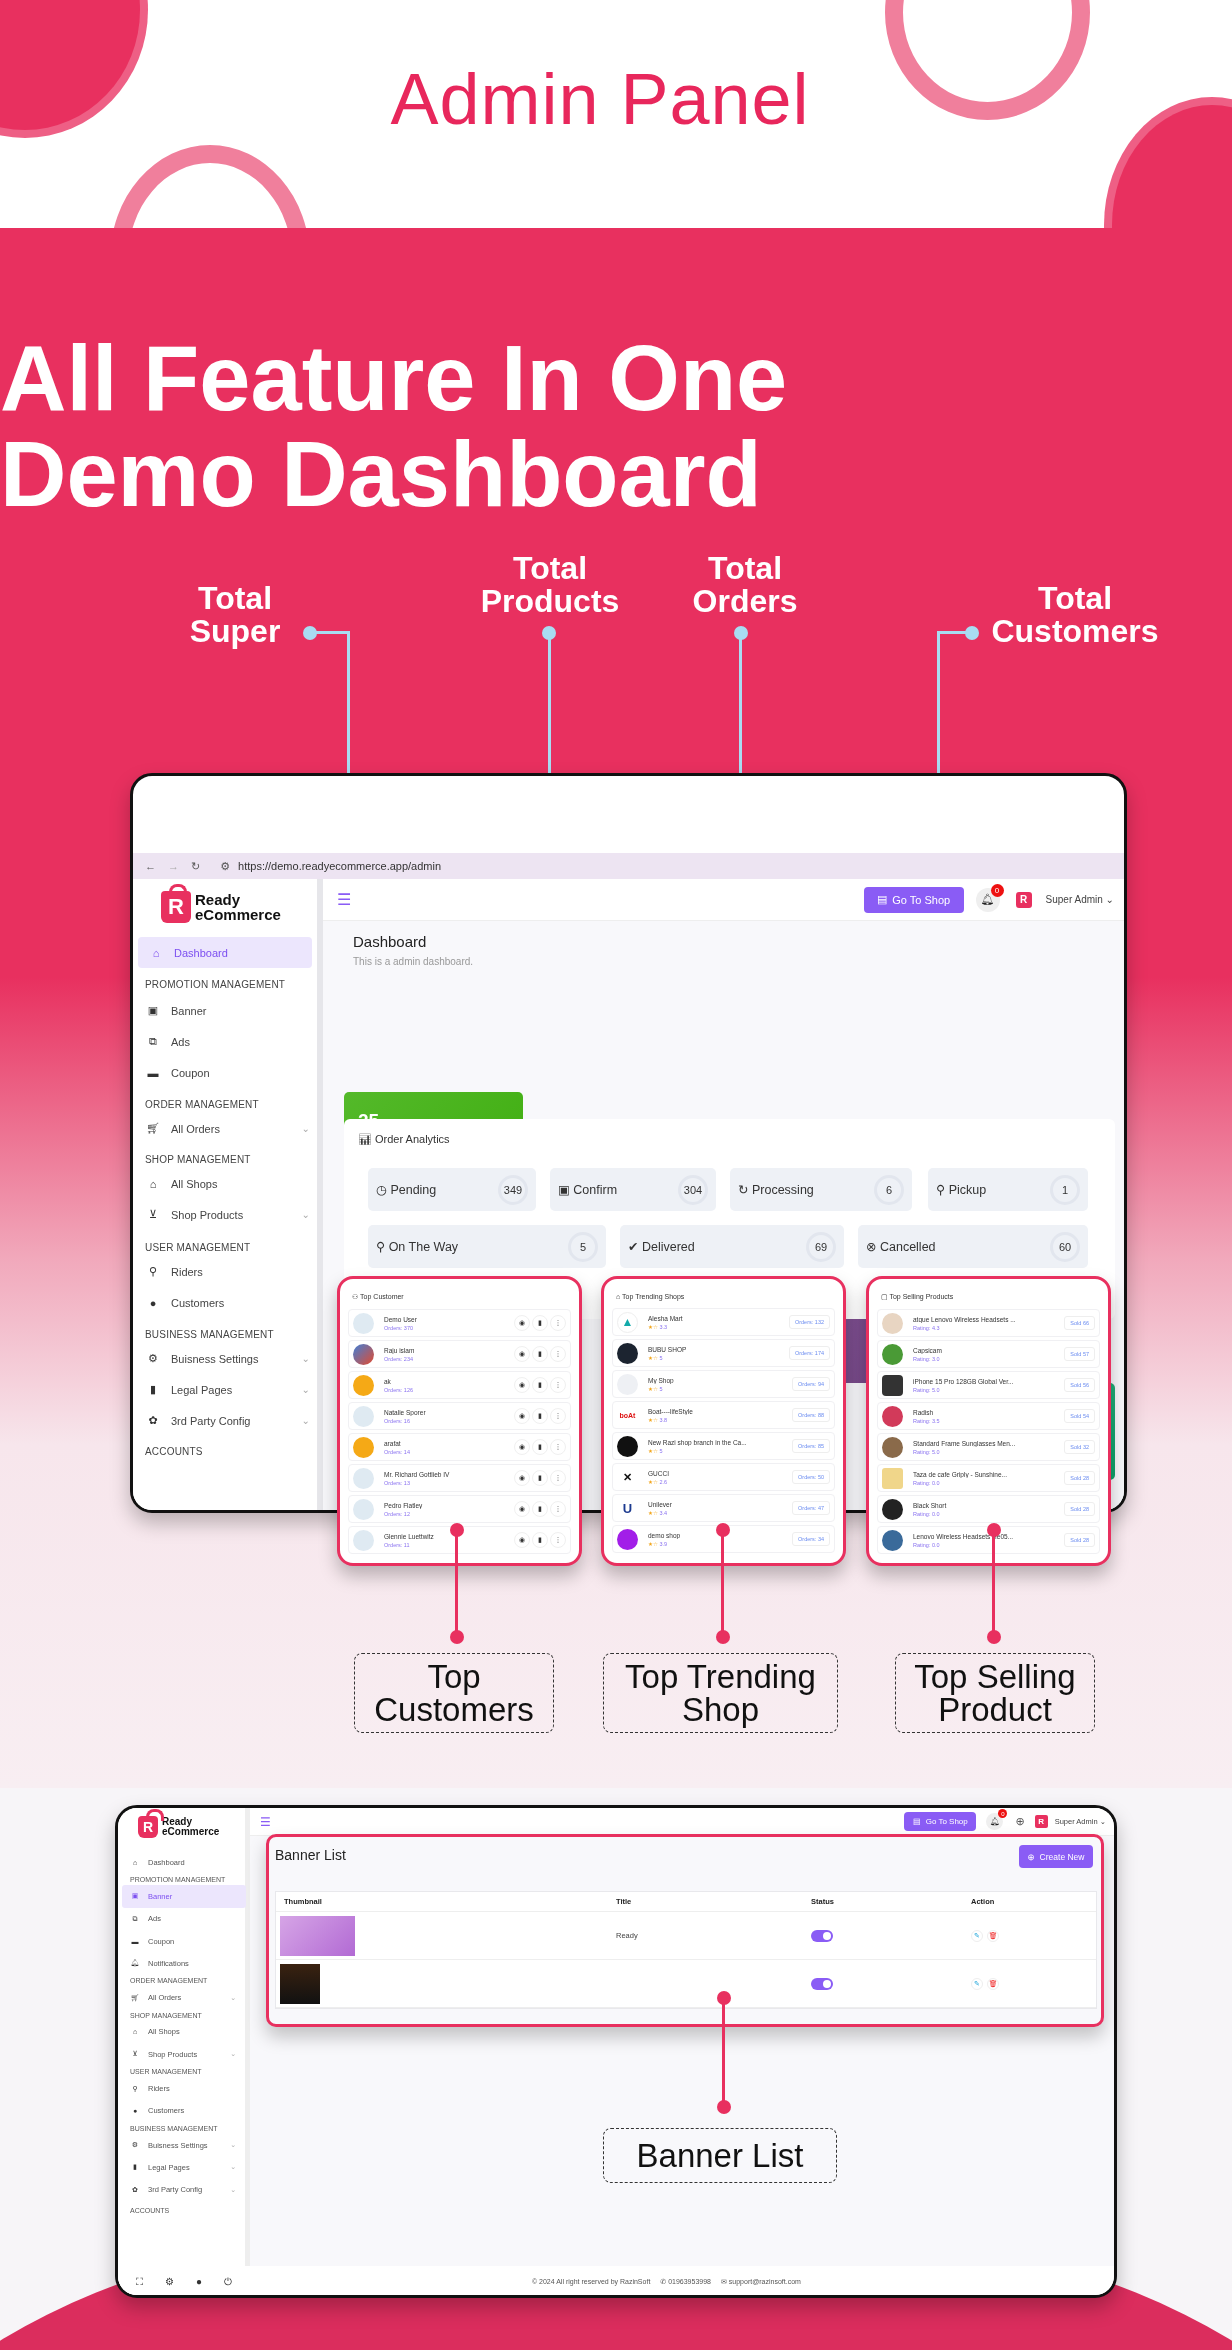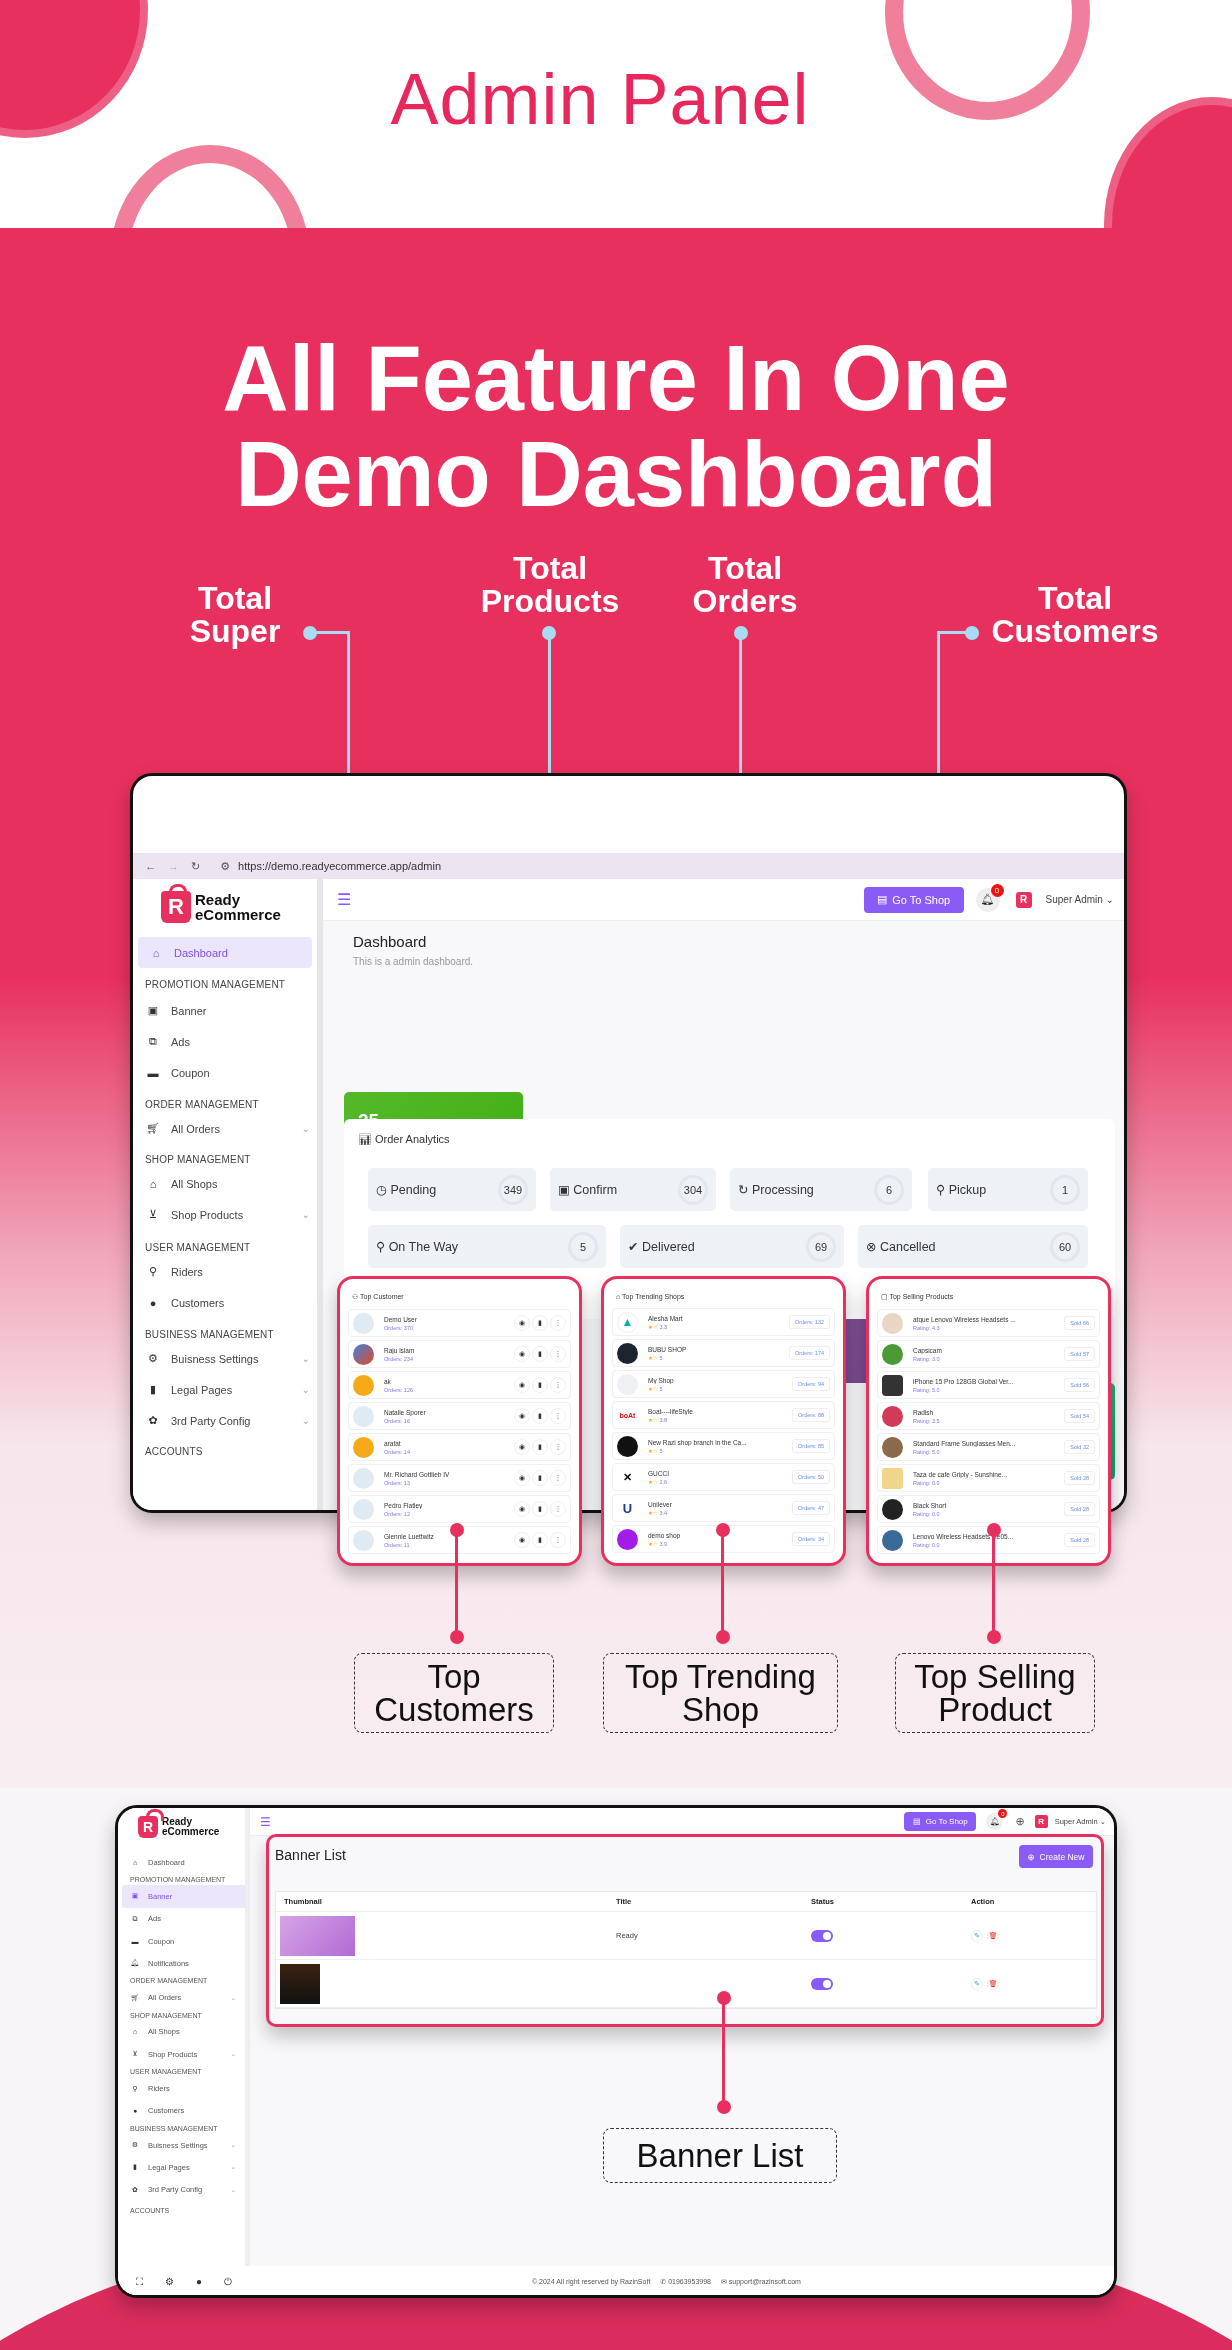--- a/index.html
+++ b/index.html
@@ -7,21 +7,21 @@
 .abs{position:absolute}
 
 .hero-top{left:0;top:0;width:1232px;height:228px;background:#fff;overflow:hidden}
 .ring{position:absolute;border-radius:50%;border-style:solid;border-color:#f07f9c}
 .blob{position:absolute;border-radius:50%;background:#e8305f}
 .admin-title{position:absolute;left:0;top:58px;width:1200px;text-align:center;font-size:72px;font-weight:normal;color:#e8275c;letter-spacing:1px}
 
 .band{left:0;top:228px;width:1232px;height:1560px;background:linear-gradient(180deg,#e8305f 0%,#e8305f 48%,#f1a8bb 66%,#f7e6ec 78%,#f8eef2 100%)}
 .lower-bg{left:0;top:1700px;width:1232px;height:650px;background:#f7f5f8}
 .big-arc{left:-120px;top:2205px;width:1472px;height:600px;border-radius:50%;background:#db2d5d}
-.headline{left:0;top:330px;width:1232px;text-align:center;color:#fff;font-weight:bold;font-size:92px;line-height:96px}
+.headline{left:0;top:330px;width:1232px;color:#fff;font-weight:bold;font-size:92px;line-height:96px}
 .callout-top{color:#fff;font-weight:bold;font-size:32px;line-height:33px;text-align:center}
 .vline{background:#a9dcf2;width:3px}
 .hline{background:#a9dcf2;height:3px}
 .dot-blue{width:14px;height:14px;border-radius:50%;background:#a9dcf2}
 .dot-red{width:14px;height:14px;border-radius:50%;background:#e8305f}
 .vline-red{background:#e8305f;width:3px}
 .callout-box{border:1.5px dashed #333;border-radius:8px;text-align:center;font-size:33px;line-height:33px;color:#111;background:transparent;display:flex;align-items:center;justify-content:center}
 
 .device{background:#fff;border:3px solid #111;border-radius:22px;overflow:hidden;box-shadow:0 10px 20px rgba(0,0,0,.25)}
 .urlbar{left:0;width:100%;height:26px;background:#ede4f2;display:flex;align-items:center;font-size:11px;color:#333}

